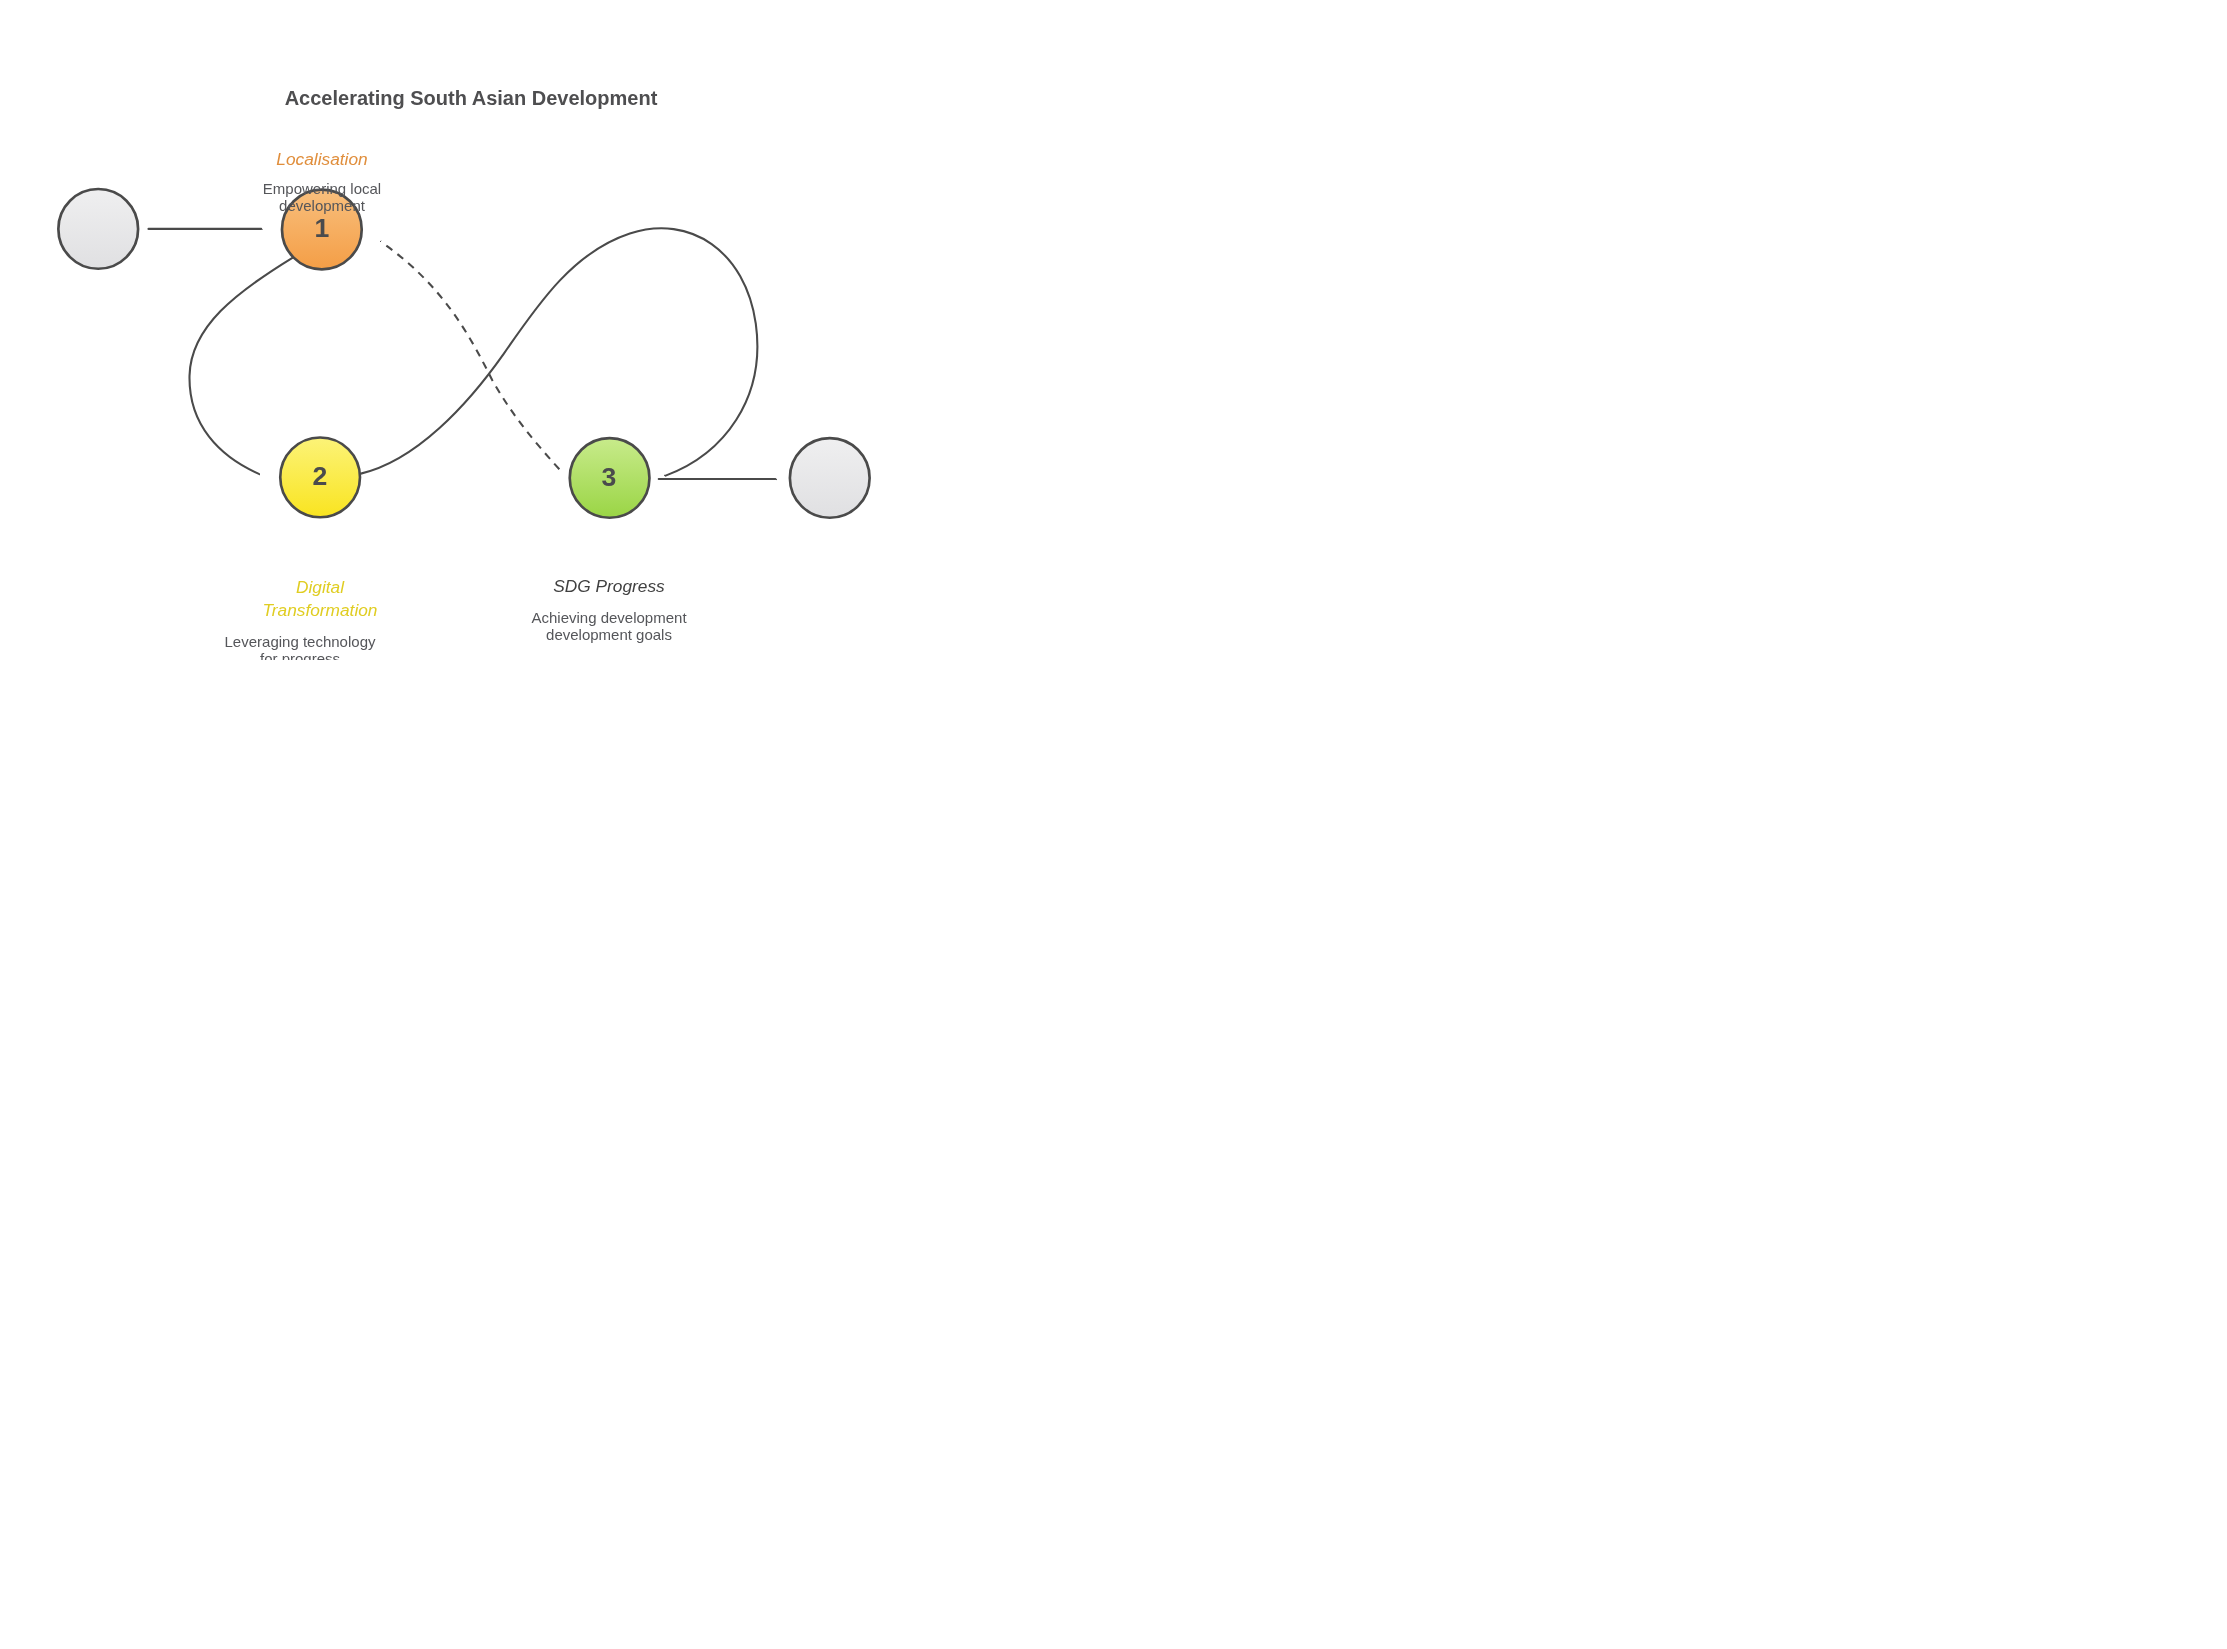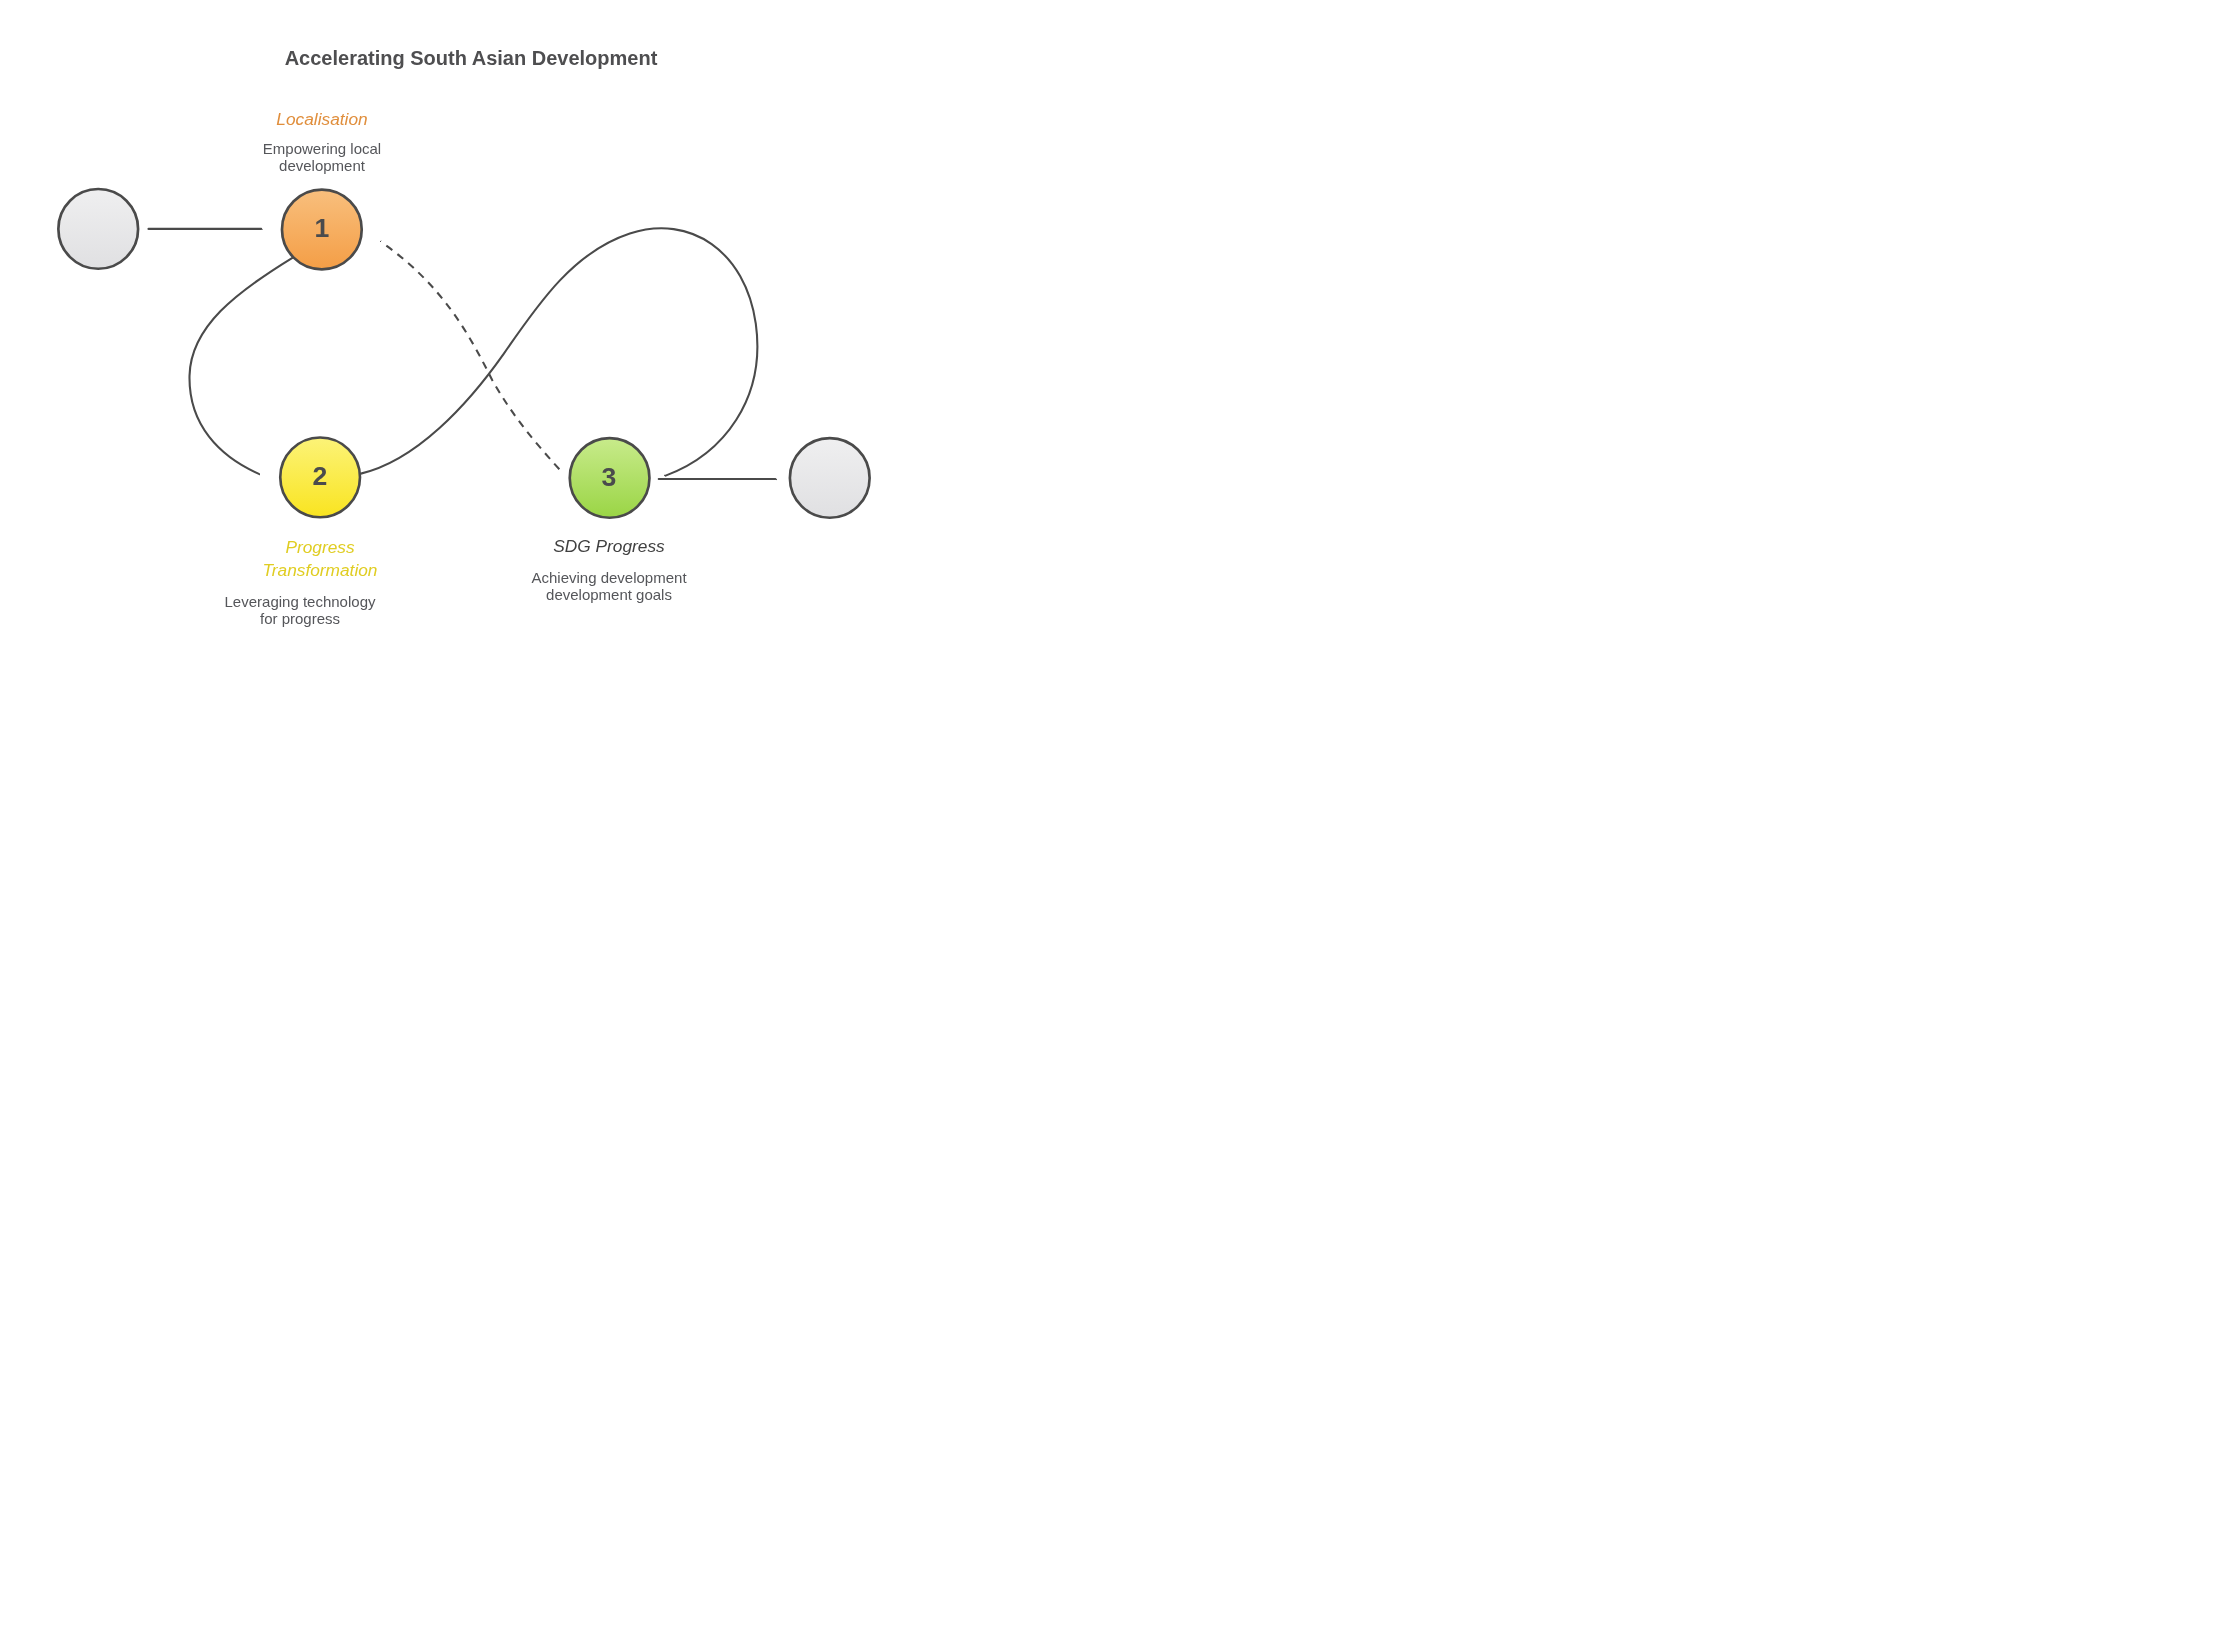--- a/index.html
+++ b/index.html
@@ -20,20 +20,21 @@
     left: 0;
     top: 0;
     width: 100%;
     height: 100%;
   }
   .txt {
     position: absolute;
     transform: translateX(-50%);
     text-align: center;
     white-space: nowrap;
+    margin-top: 40px;
   }
   .page-title {
     font-size: 20px;
     line-height: 23px;
     font-weight: 700;
     color: #4E4E50;
   }
   .step-heading {
     font-size: 17.3px;
     font-weight: 400;
@@ -107,21 +108,21 @@
   <div class="txt step-heading heading-1" style="left:322px; top:109px;">
     <div>Localisation</div>
   </div>
   <div class="txt step-desc" style="left:322px; top:140px;">
     <div>Empowering local</div>
     <div>development</div>
   </div>
   <div class="node-number" style="left:322px; top:229px;">1</div>
 
   <div class="txt step-heading heading-2" style="left:320px; top:536px;">
-    <div>Progress</div>
+    <div>Digital</div>
     <div>Transformation</div>
   </div>
   <div class="txt step-desc" style="left:300px; top:593px;">
     <div>Leveraging technology</div>
     <div>for progress</div>
   </div>
   <div class="node-number" style="left:320px; top:477px;">2</div>
 
   <div class="txt step-heading heading-3" style="left:609px; top:536px;">
     <div>SDG Progress</div>

